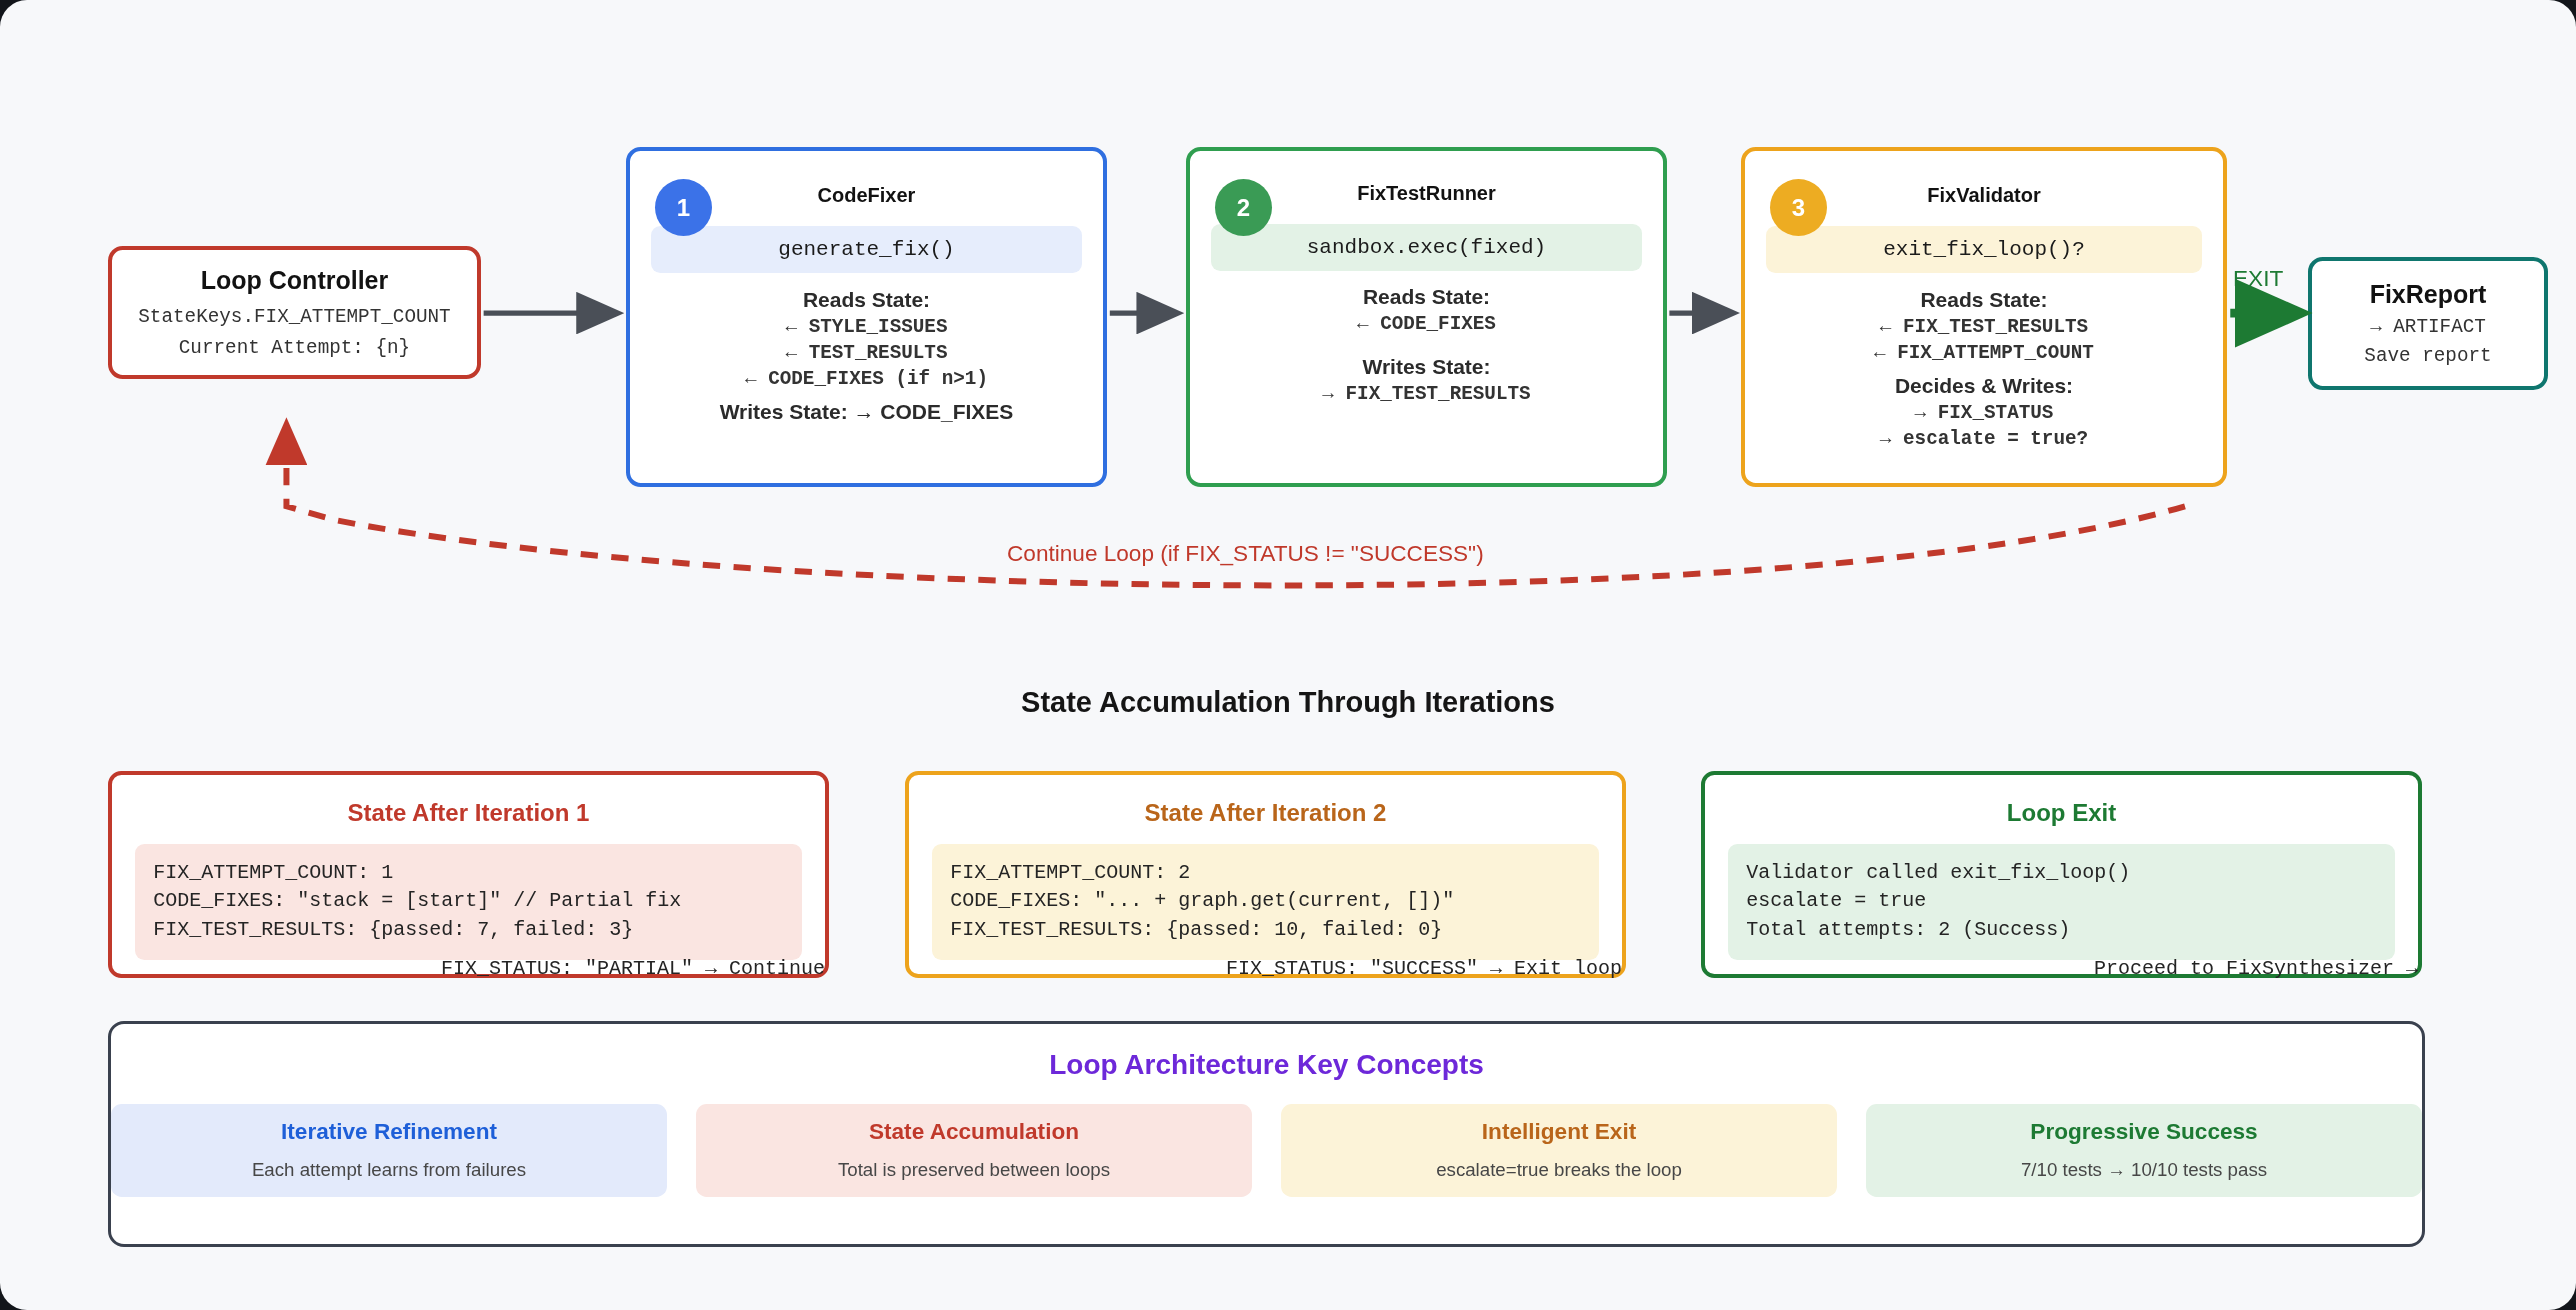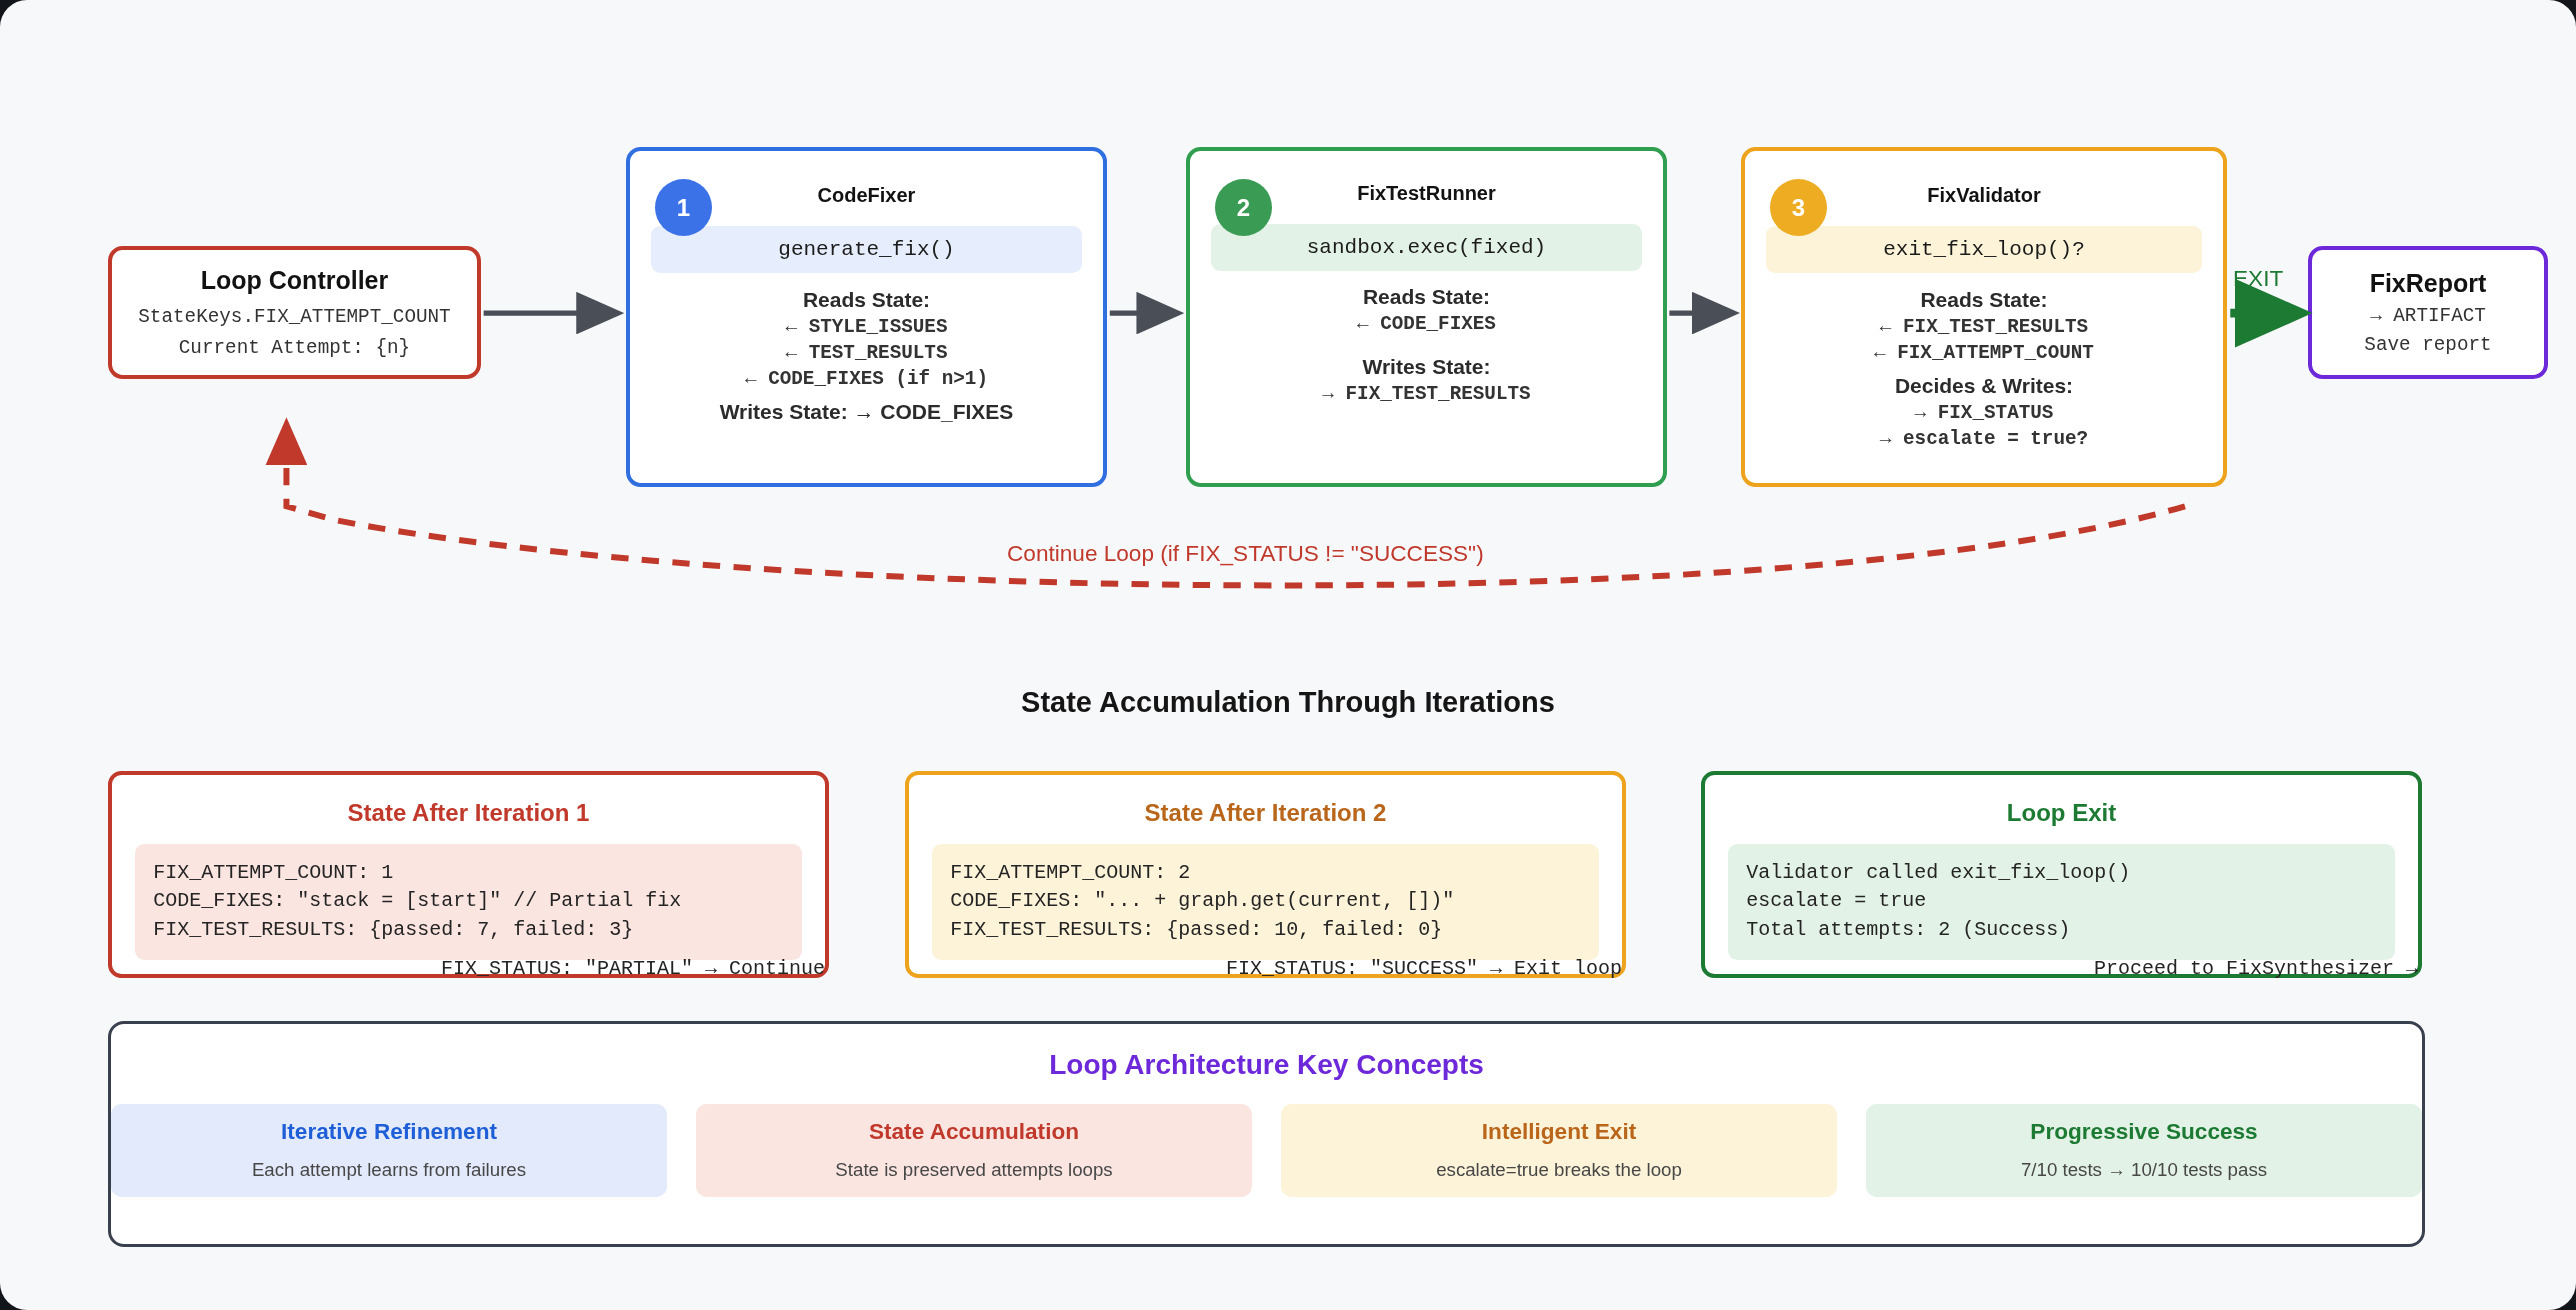--- a/index.html
+++ b/index.html
@@ -103,23 +103,23 @@
     border: 4px solid #eda31c;
     padding: 16px 21px;
     overflow: visible;
   }
   #fixvalidator .badge { background: #edac22; left: 25px; top: 28px; }
   #fixvalidator .fn-chip { background: #fcf3d8; }
 
   
   #fixreport {
     position: absolute;
-    left: 2308px; top: 246px; width: 240px; height: 133px;
+    left: 2308px; top: 257px; width: 240px; height: 133px;
     background: #fff;
-    border: 4px solid #6d28d9;
+    border: 4px solid #0f766e;
     border-radius: 14.7px;
     display: flex; flex-direction: column;
     align-items: center; justify-content: center;
     gap: 6.7px;
     text-align: center;
   }
   #fixreport .node-title { font-size: 25px; }
 
   .node-body { margin-top: 6.7px; font-weight: bold; }
   .node-body > div { margin: 4px 0; }
@@ -350,21 +350,21 @@
 
   <div id="key-concepts">
     <div class="kc-title">Loop Architecture Key Concepts</div>
     <div class="kc-row">
       <div class="kc-card kc-0">
         <div class="kc-h">Iterative Refinement</div>
         <div class="kc-p">Each attempt learns from failures</div>
       </div>
       <div class="kc-card kc-1">
         <div class="kc-h">State Accumulation</div>
-        <div class="kc-p">State is preserved attempts loops</div>
+        <div class="kc-p">Total is preserved between loops</div>
       </div>
       <div class="kc-card kc-2">
         <div class="kc-h">Intelligent Exit</div>
         <div class="kc-p">escalate=true breaks the loop</div>
       </div>
       <div class="kc-card kc-3">
         <div class="kc-h">Progressive Success</div>
         <div class="kc-p">7/10 tests → 10/10 tests pass</div>
       </div>
     </div>

